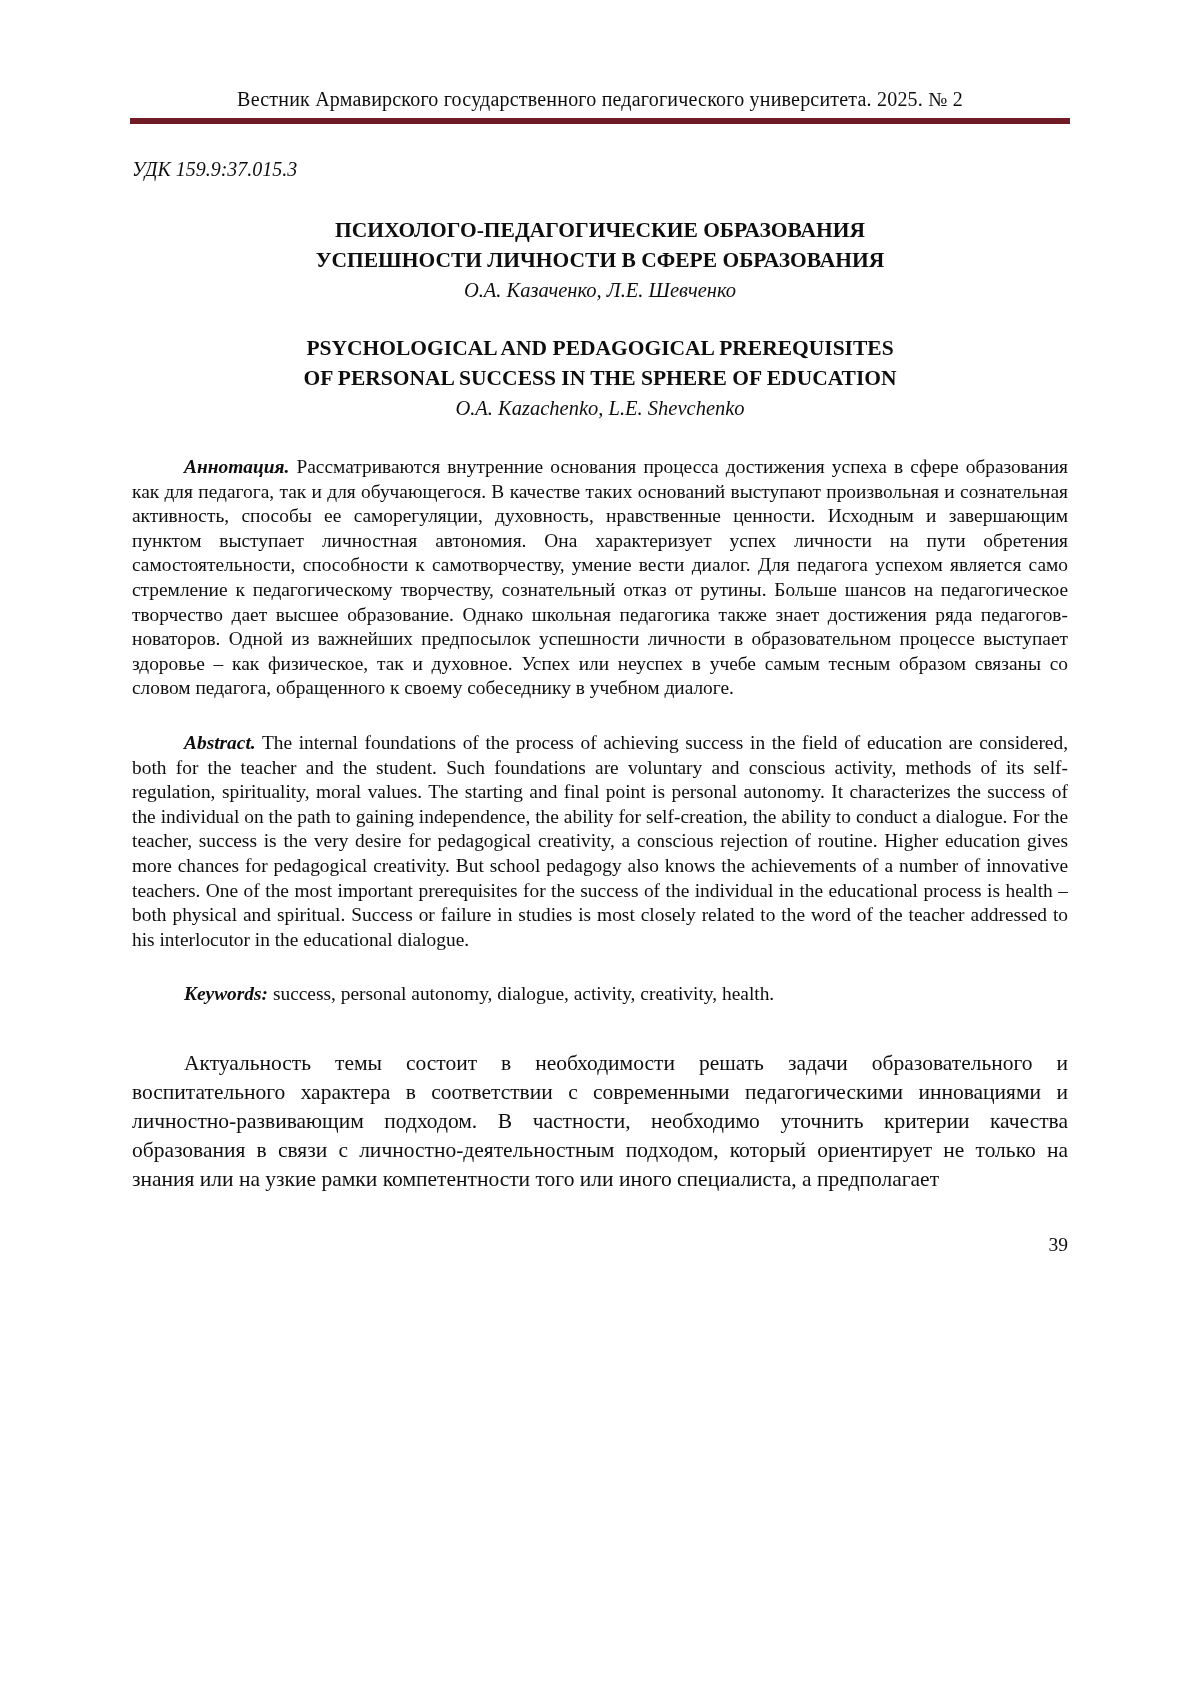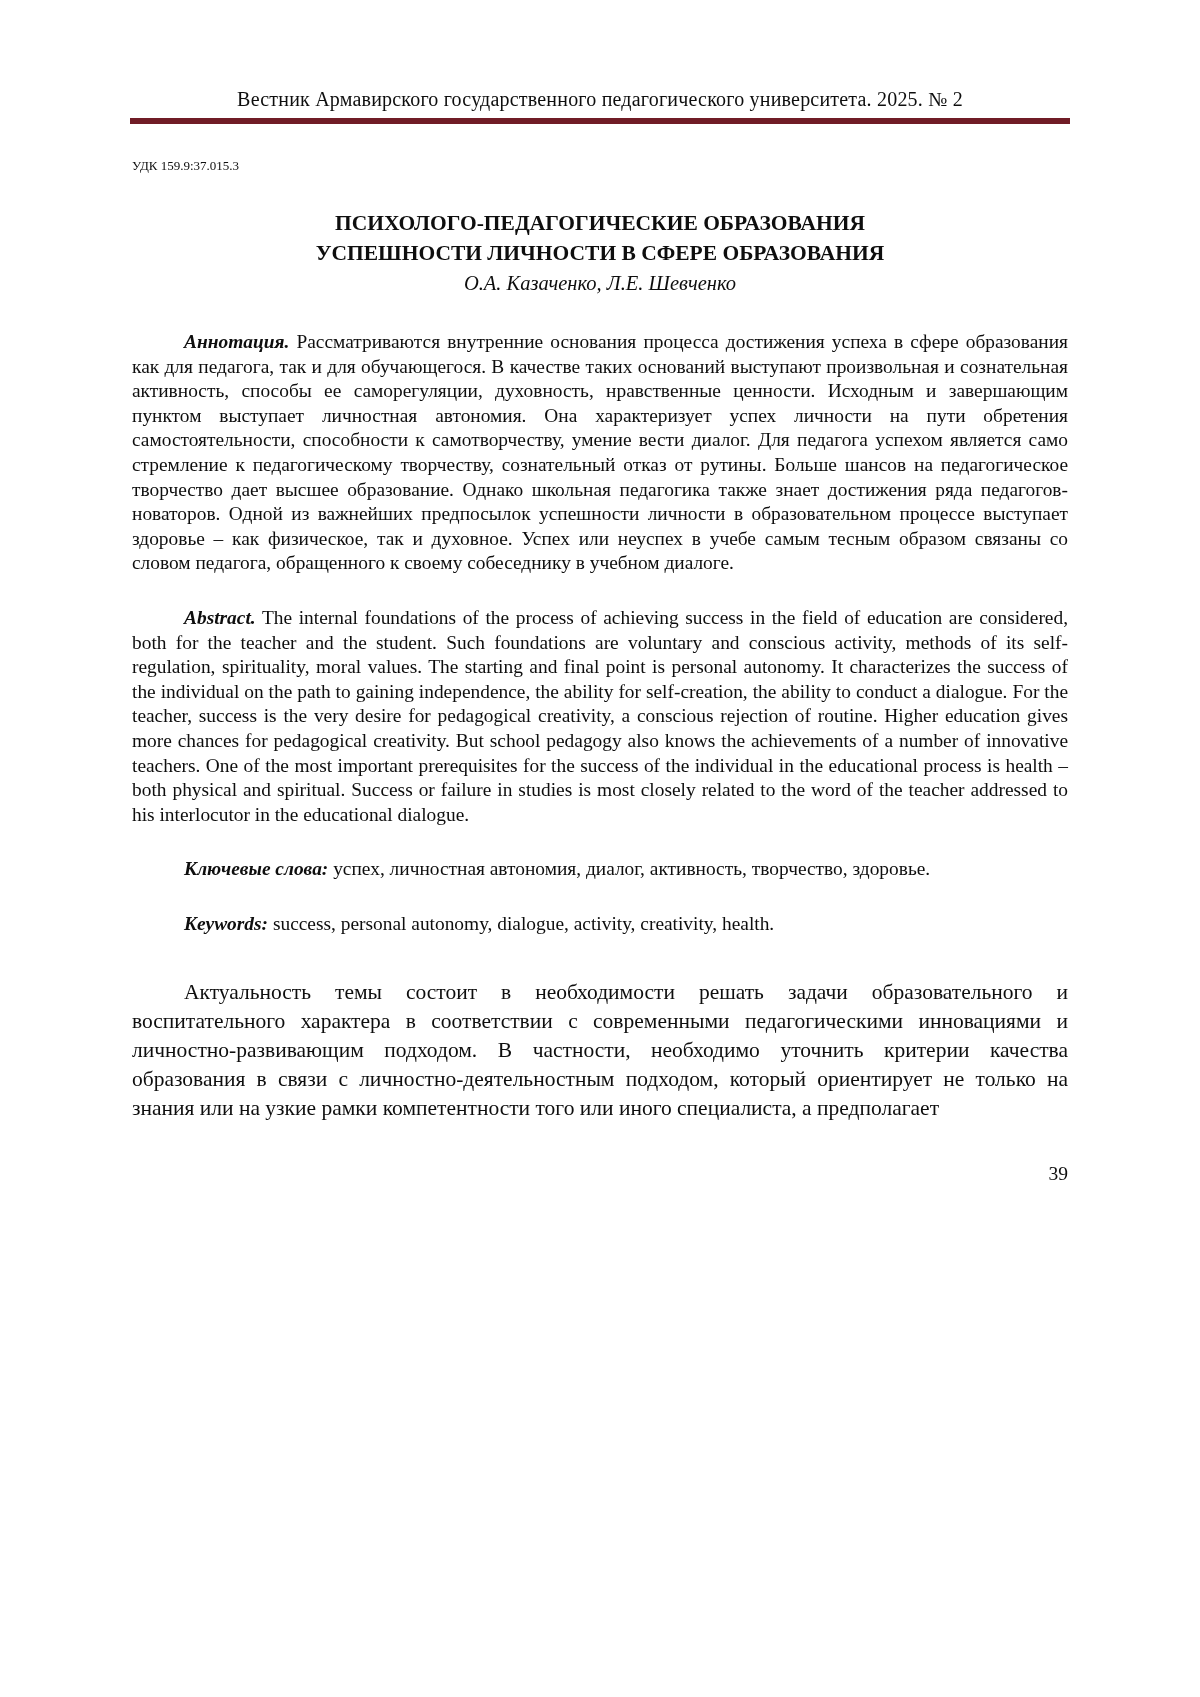--- a/index.html
+++ b/index.html
@@ -30,21 +30,22 @@
     margin:7px 130px 0 130px;
     height:5px;
     border-top:4px solid var(--rule);
     border-bottom:2px solid var(--rule);
   }
   .content{
     padding:0 132px;
   }
   .udc{
     margin-top:34px;
-    font-size:13px;
+    font-style:italic;
+    font-size:20px;
   }
   .title-block{
     margin-top:34px;
     text-align:center;
   }
   .title-line{
     font-weight:bold;
     font-size:21.5px;
     line-height:30px;
   }
@@ -92,29 +93,33 @@
   <div class="content">
 
     <div class="udc">УДК 159.9:37.015.3</div>
 
     <div class="title-block ru">
       <div class="title-line">ПСИХОЛОГО-ПЕДАГОГИЧЕСКИЕ ОБРАЗОВАНИЯ</div>
       <div class="title-line">УСПЕШНОСТИ ЛИЧНОСТИ В СФЕРЕ ОБРАЗОВАНИЯ</div>
       <div class="authors">О.А. Казаченко, Л.Е. Шевченко</div>
     </div>
 
+    <div class="title-block en">
+      <div class="title-line">PSYCHOLOGICAL AND PEDAGOGICAL PREREQUISITES</div>
+      <div class="title-line">OF PERSONAL SUCCESS IN THE SPHERE OF EDUCATION</div>
+      <div class="authors">O.A. Kazachenko, L.E. Shevchenko</div>
+    </div>
 
     <div class="abstract-block">
       <p class="para"><span class="lead">Аннотация.</span> <span>Рассматриваются внутренние основания процесса достижения успеха в сфере образования как для педагога, так и для обучающегося. В качестве таких оснований выступают произвольная и сознательная активность, способы ее саморегуляции, духовность, нравственные ценности. Исходным и завершающим пунктом выступает личностная автономия. Она характеризует успех личности на пути обретения самостоятельности, способности к самотворчеству, умение вести диалог. Для педагога успехом является само стремление к педагогическому творчеству, сознательный отказ от рутины. Больше шансов на педагогическое творчество дает высшее образование. Однако школьная педагогика также знает достижения ряда педагогов-новаторов. Одной из важнейших предпосылок успешности личности в образовательном процессе выступает здоровье – как физическое, так и духовное. Успех или неуспех в учебе самым тесным образом связаны со словом педагога, обращенного к своему собеседнику в учебном диалоге.</span></p>
 
       <p class="para"><span class="lead">Abstract.</span> <span>The internal foundations of the process of achieving success in the field of education are considered, both for the teacher and the student. Such foundations are voluntary and conscious activity, methods of its self-regulation, spirituality, moral values. The starting and final point is personal autonomy. It characterizes the success of the individual on the path to gaining independence, the ability for self-creation, the ability to conduct a dialogue. For the teacher, success is the very desire for pedagogical creativity, a conscious rejection of routine. Higher education gives more chances for pedagogical creativity. But school pedagogy also knows the achievements of a number of innovative teachers. One of the most important prerequisites for the success of the individual in the educational process is health – both physical and spiritual. Success or failure in studies is most closely related to the word of the teacher addressed to his interlocutor in the educational dialogue.</span></p>
     </div>
 
     <div class="keywords-block">
-      <p class="para"><span class="lead">Ключевые слова:</span> <span>успех, личностная автономия, диалог, активность, творчество, здоровье.</span></p>
 
       <p class="para"><span class="lead">Keywords:</span> <span>success, personal autonomy, dialogue, activity, creativity, health.</span></p>
     </div>
 
     <div class="body-block">
       <p class="body-para">Актуальность темы состоит в необходимости решать задачи образовательного и воспитательного характера в соответствии с современными педагогическими инновациями и личностно-развивающим подходом. В частности, необходимо уточнить критерии качества образования в связи с личностно-деятельностным подходом, который ориентирует не только на знания или на узкие рамки компетентности того или иного специалиста, а предполагает</p>
     </div>
 
     <div class="page-number">39</div>
 

